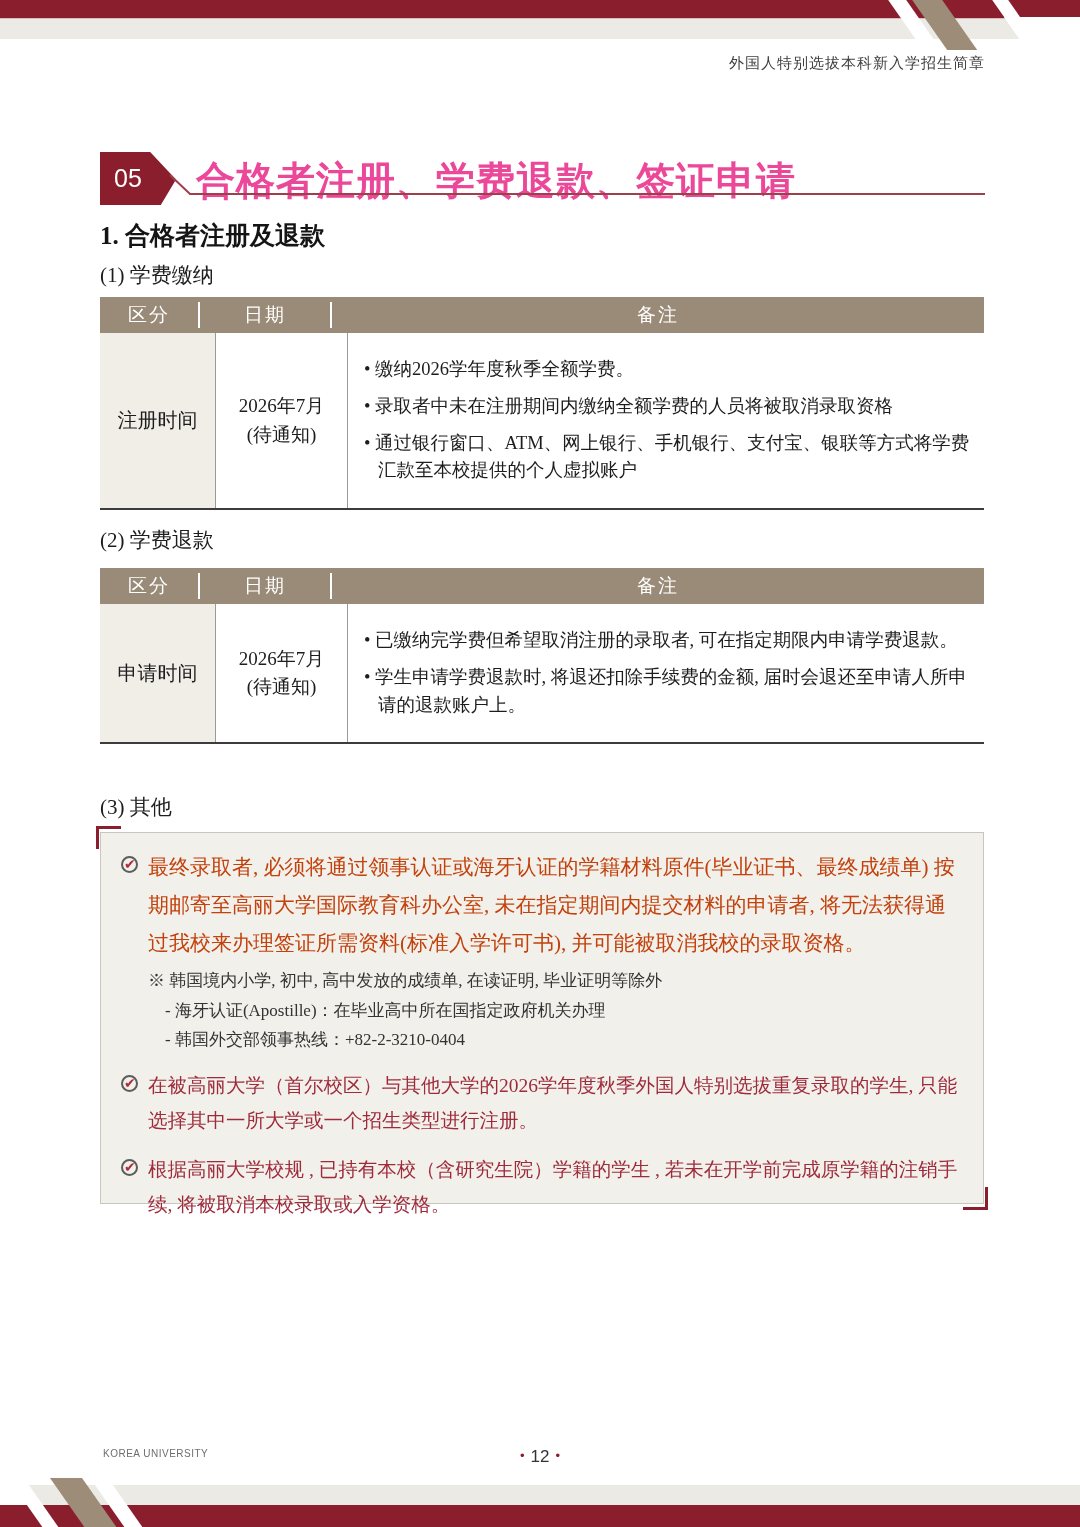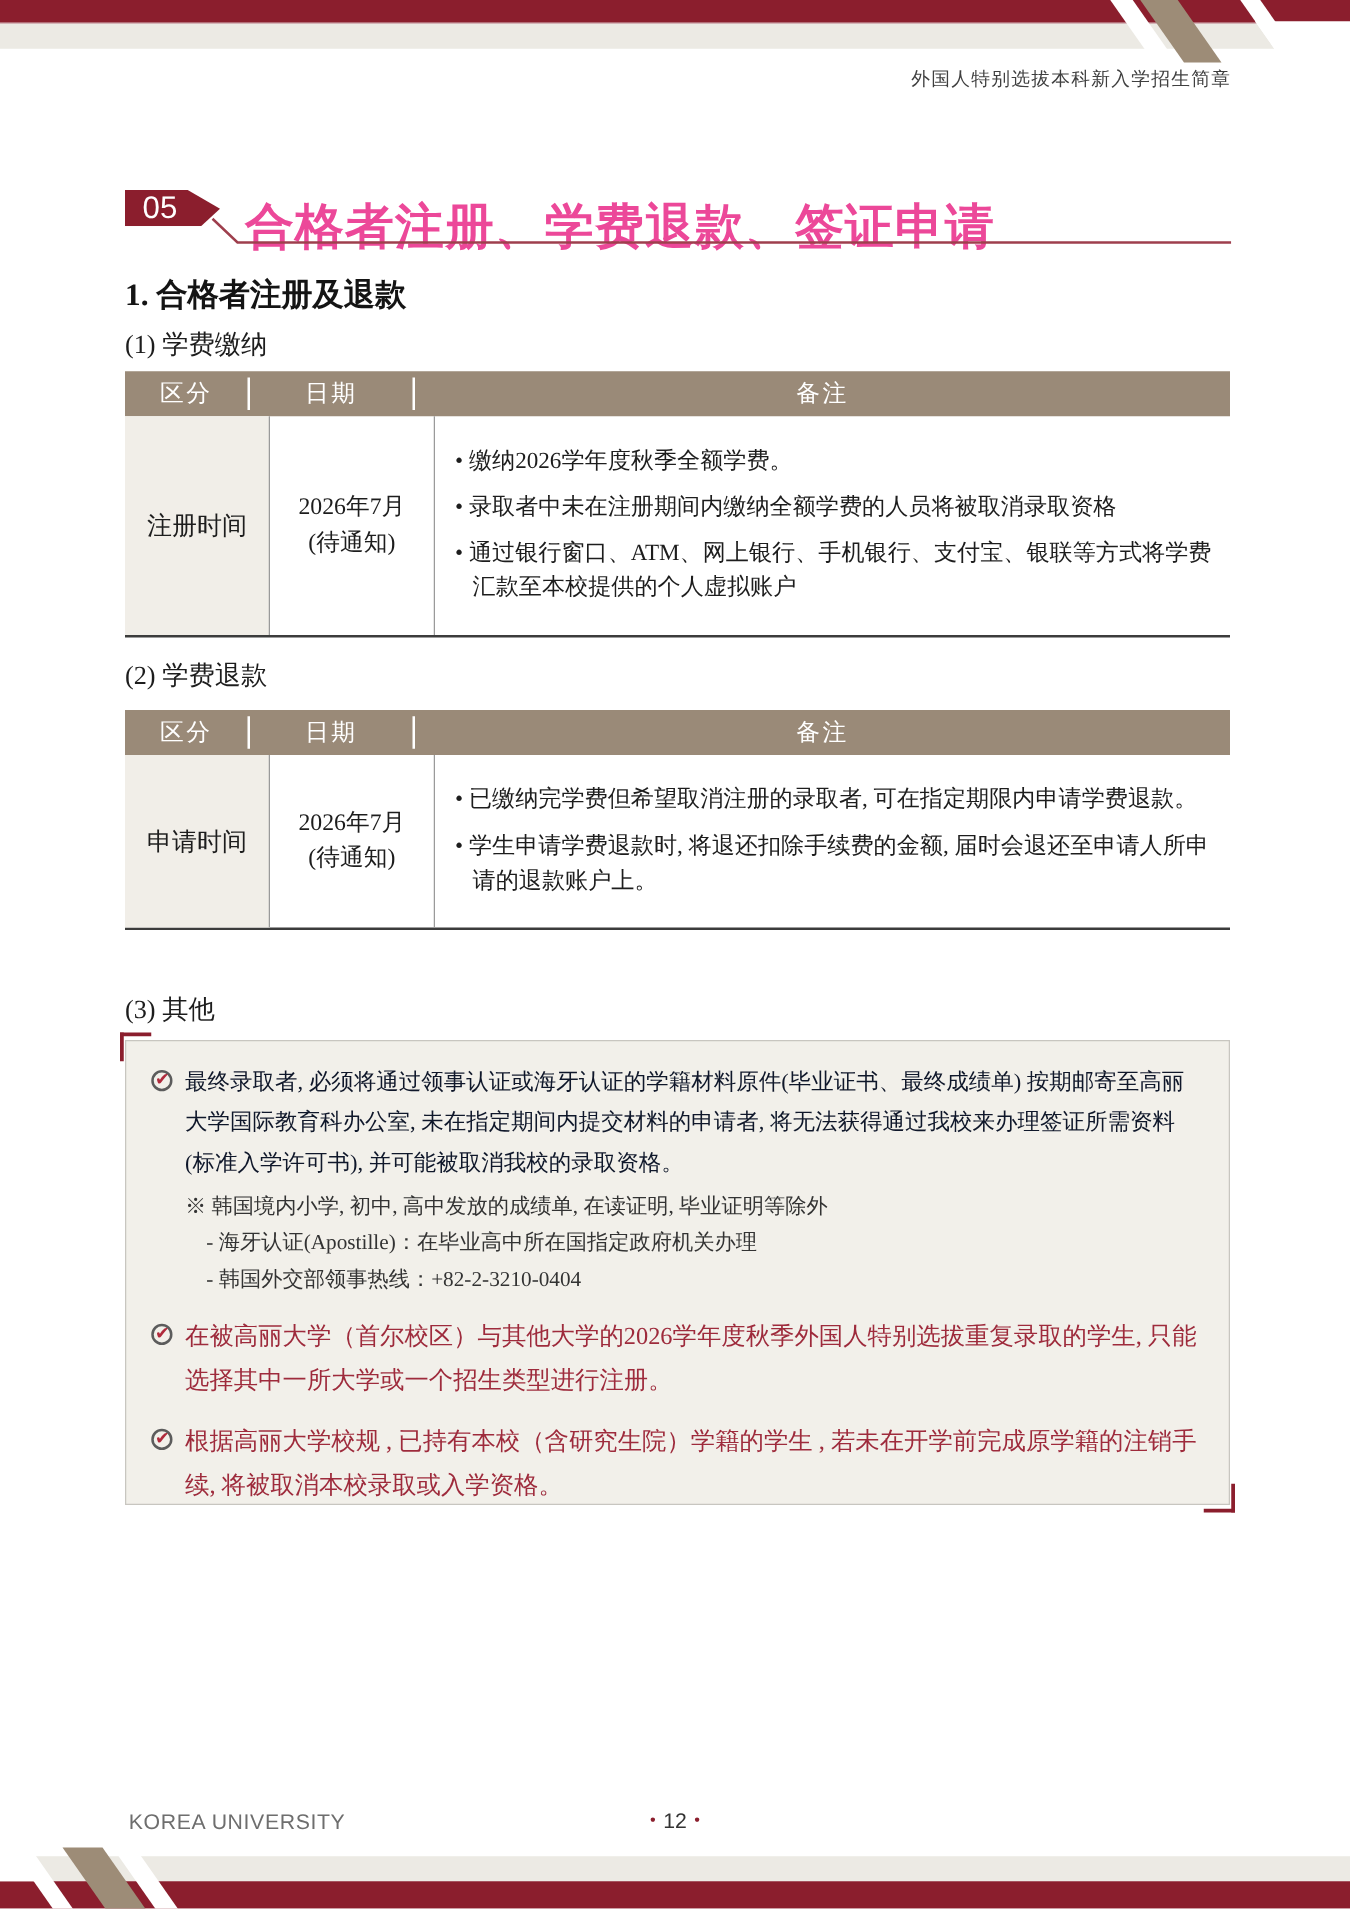--- a/index.html
+++ b/index.html
@@ -11,21 +11,21 @@
   .band-maroon-top{top:0;height:18px;background:#8B1E2D;border-bottom:1px solid #d9bcc0;}
   .band-gray-top{top:19px;height:20px;background:#ECEAE4;}
   .band-gray-bottom{top:1485px;height:20px;background:#ECEAE4;}
   .band-maroon-bottom{top:1505px;height:22px;background:#8B1E2D;}
   .stripe{position:absolute;transform:skewX(35deg);transform-origin:top left;}
 
   
   .doc-title{position:absolute;top:54px;right:95px;font-size:15px;color:#3f3f3f;letter-spacing:1px;}
 
   
-  .badge{position:absolute;left:100px;top:152px;width:76px;height:29px;background:#8B1E2D;
+  .badge{position:absolute;left:100px;top:152px;width:76px;height:53px;background:#8B1E2D;
          clip-path:polygon(0 0,66% 0,100% 52%,80% 100%,0 100%);
          color:#fff;font-size:25px;font-family:"Liberation Sans",sans-serif;
          display:flex;align-items:center;padding-left:14px;box-sizing:border-box;}
   .sec-title{position:absolute;left:196px;top:154px;font-size:39px;font-weight:bold;color:#ec4899;letter-spacing:1px;}
   .sec-rule{position:absolute;left:168px;top:168px;width:817px;height:28px;}
 
   
   .h1{position:absolute;left:100px;top:219px;font-size:25px;font-weight:bold;color:#141414;}
   .cap{position:absolute;left:100px;font-size:21px;color:#1d1d1d;}
   .cap-1{top:261px;} .cap-2{top:526px;} .cap-3{top:793px;}
@@ -48,31 +48,31 @@
   .td-notes{flex:1;padding:14px 14px 14px 16px;font-size:18.5px;line-height:1.5;color:#1d1d1d;}
   .note-item{padding-left:14px;text-indent:-14px;margin:9px 0;}
   .note-item::before{content:"\2022\00a0";}
 
   
   .box{position:absolute;left:100px;top:832px;width:884px;height:372px;background:#F2F0EA;
        border:1px solid #C8C6C0;box-sizing:border-box;padding:16px 20px 10px 20px;}
   .corner{position:absolute;width:22px;height:20px;}
   .corner-tl{left:-5px;top:-7px;border-top:3px solid #8B1E2D;border-left:3px solid #8B1E2D;}
   .corner-br{right:-5px;bottom:-7px;border-bottom:3px solid #8B1E2D;border-right:3px solid #8B1E2D;}
-  .chk-item{position:relative;padding-left:27px;font-size:18px;line-height:1.8;color:#0f172a;margin-bottom:4px;}
+  .chk-item{position:relative;padding-left:27px;font-size:21px;line-height:1.8;color:#c2410c;margin-bottom:4px;}
   .chk-item.red{color:#9E2B3C;font-size:19.5px;margin-top:14px;}
   .chk{position:absolute;left:0;top:7px;width:17px;height:17px;border:2px solid #5c5c5c;border-radius:50%;
        box-sizing:border-box;}
   .chk::after{content:"\2714";position:absolute;left:1px;top:-6px;color:#B02A3C;font-size:14px;}
   .subnote{font-size:17px;line-height:1.72;color:#333;}
   .subnote-main{padding-left:27px;}
   .subnote-dash{padding-left:44px;}
 
   
-  .footer-brand{position:absolute;left:103px;top:1448px;font-size:17px;color:#6e6e6e;
+  .footer-brand{position:absolute;left:103px;top:1448px;font-size:10px;color:#6e6e6e;
                 font-family:"Liberation Sans",sans-serif;letter-spacing:0.5px;}
   .footer-page{position:absolute;left:0;right:0;top:1447px;text-align:center;font-size:17px;color:#333;
                font-family:"Liberation Sans",sans-serif;}
   .footer-page .dot{color:#8B1E2D;font-size:13px;vertical-align:2px;padding:0 6px;}
 </style>
 </head>
 <body>
 
 <div class="page">
 

